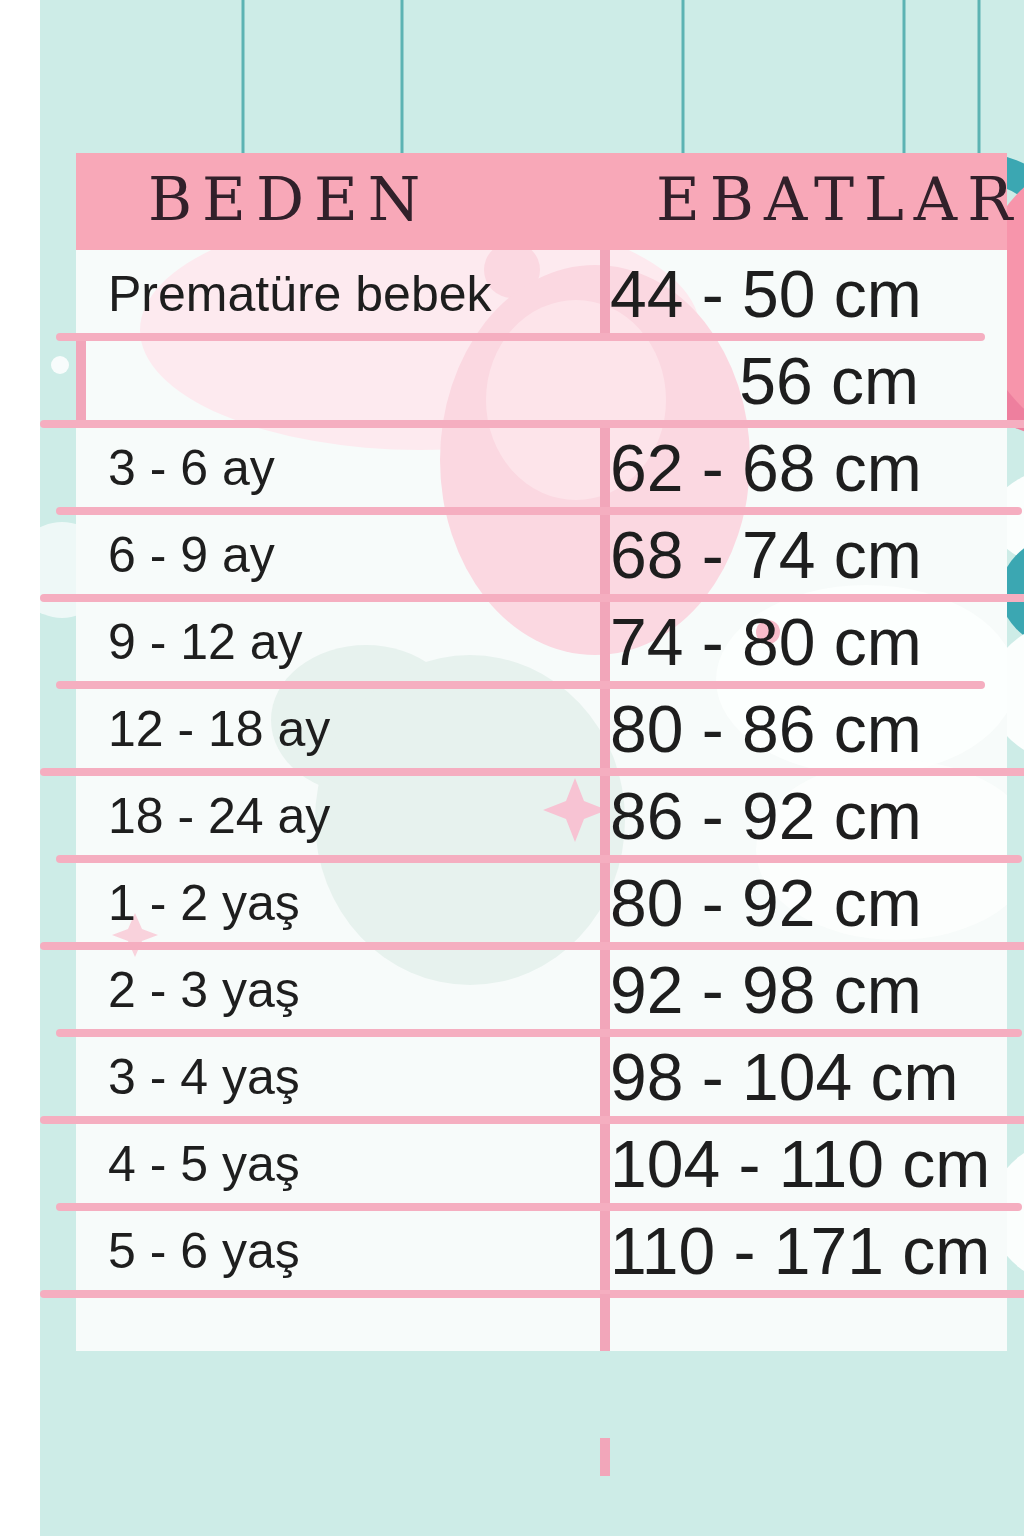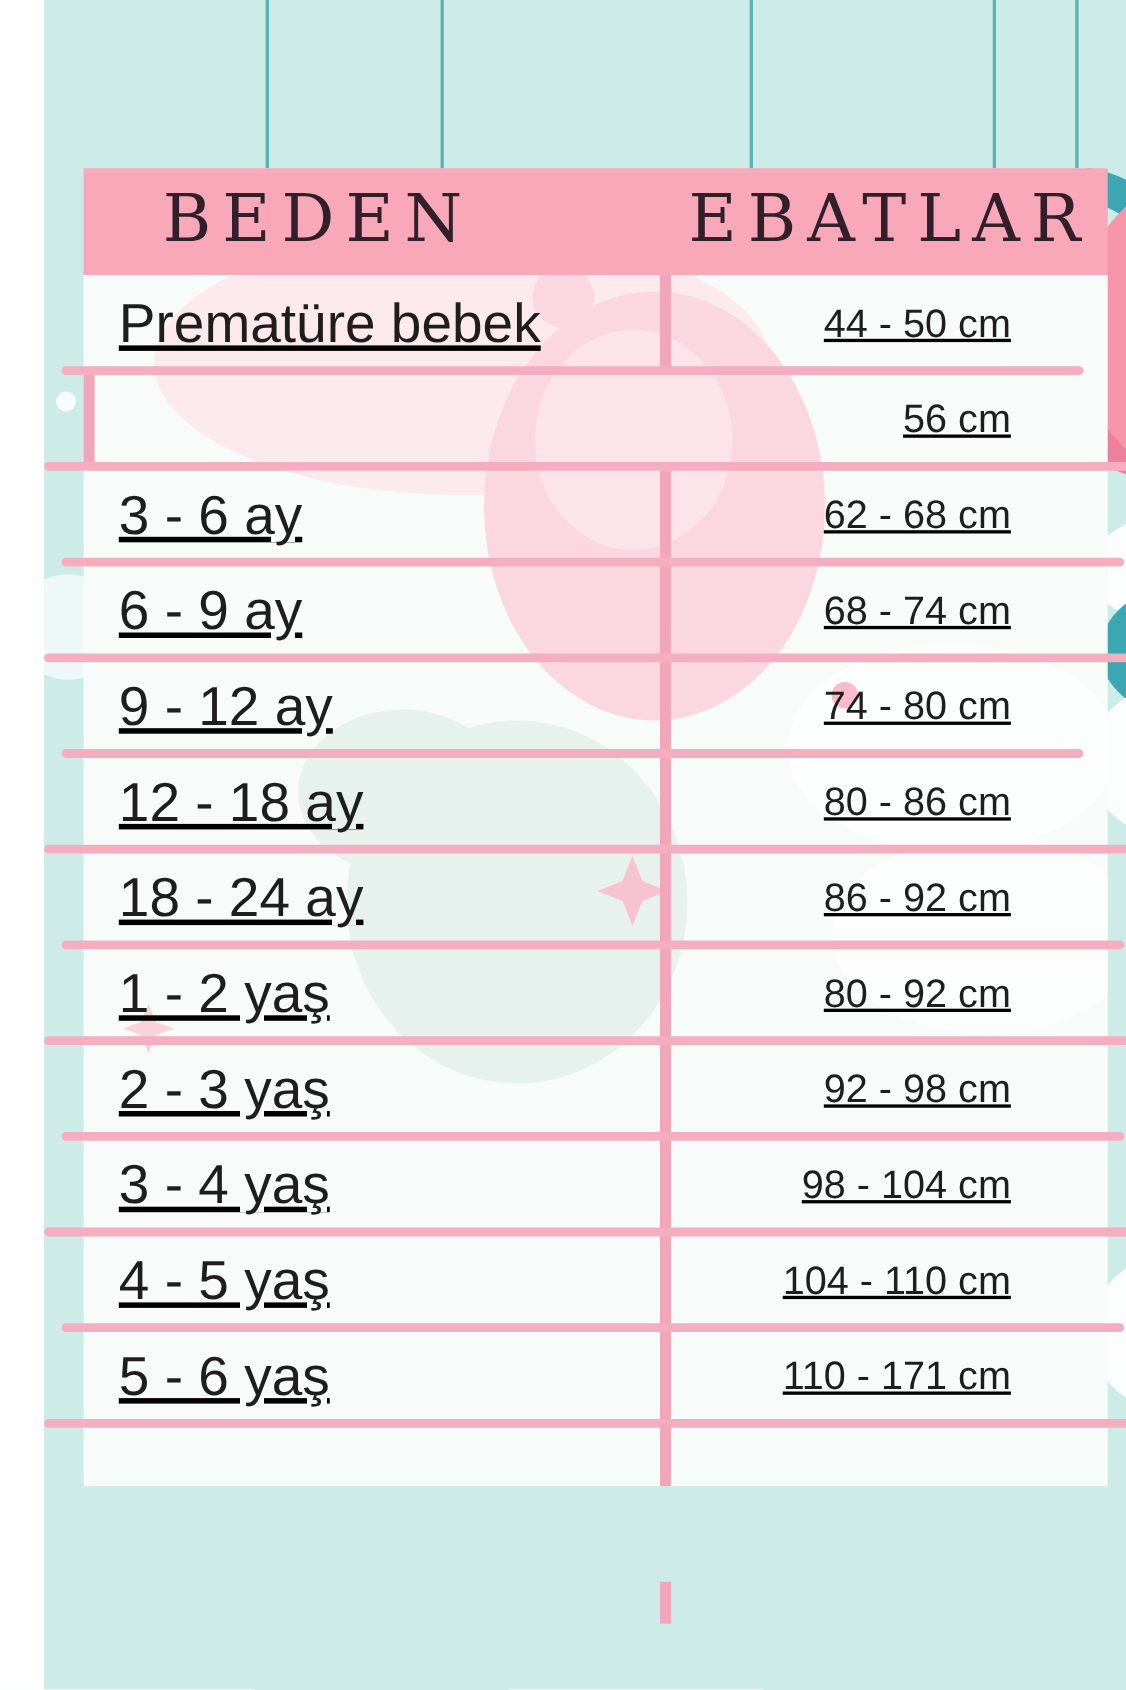--- a/index.html
+++ b/index.html
@@ -23,31 +23,31 @@
   .size-table{position:absolute;left:36px;top:153px;width:931px;z-index:1;}
 
   .t-header{position:relative;height:97px;background:var(--header-pink);}
   .t-header span{
     position:absolute;top:50%;transform:translateY(-54%);
     font-family:"DejaVu Serif", serif;
     font-size:60px;font-weight:400;letter-spacing:10px;
     color:var(--header-text);white-space:nowrap;
   }
   .h-size{left:72px;}
-  .h-dim{left:550px;text-align:center;}
+  .h-dim{left:580px;text-align:center;}
 
   .t-body{position:relative;background:var(--table-row-bg);}
   .body-decor{position:absolute;left:0;top:0;z-index:0;}
-  .t-rows{position:relative;z-index:1;text-decoration:underline;}
+  .t-rows{position:relative;z-index:1;}
 
   .t-row{position:relative;display:flex;height:87px;align-items:center;}
   .t-row.empty{position:relative;z-index:1;height:57px;}
   .c1{flex:0 0 524px;padding-left:32px;font-size:50px;color:var(--text);white-space:nowrap;}
   .cdiv{flex:0 0 10px;align-self:stretch;background:var(--divider-pink);}
-  .c2{flex:1;display:flex;justify-content:flex-end;padding-right:88px;font-size:36px;color:var(--text);white-space:nowrap;}
+  .c2{flex:1;display:flex;justify-content:flex-end;padding-right:88px;font-size:66px;color:var(--text);white-space:nowrap;}
 
   
   .t-rows .t-row::after{
     content:"";position:absolute;bottom:-4px;height:8px;border-radius:4px;
     background:var(--line-pink);left:-20px;right:-15px;z-index:2;
   }
   .t-rows .t-row:nth-child(even)::after{left:-36px;right:-57px;}
   .t-rows .t-row:nth-child(1)::after{right:22px;}
   .t-rows .t-row:nth-child(5)::after{right:22px;}
   .t-rows .t-row:nth-child(4)::after{right:-46px;}

